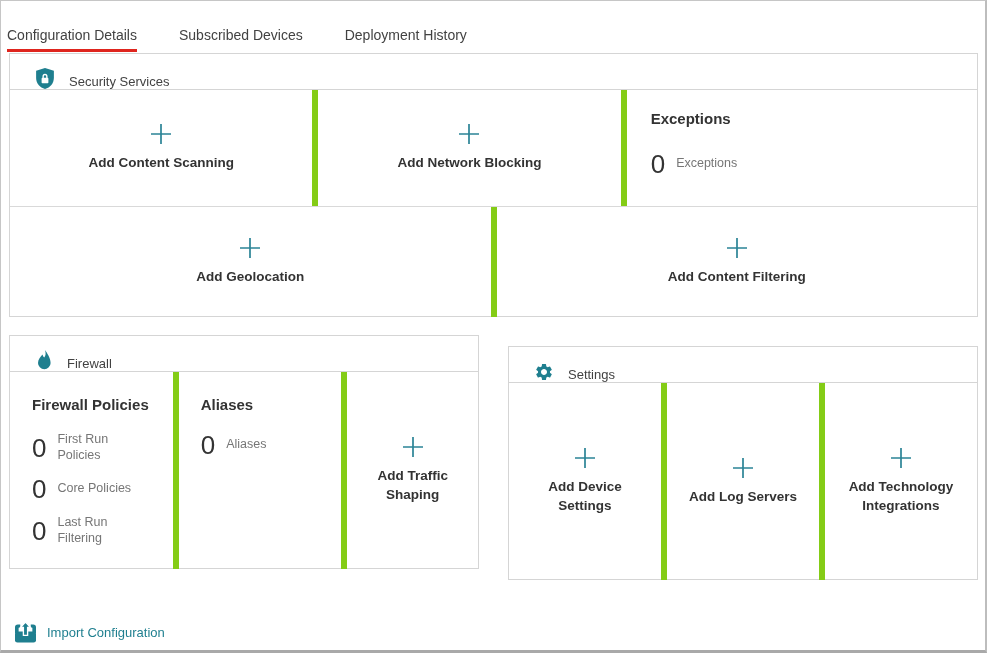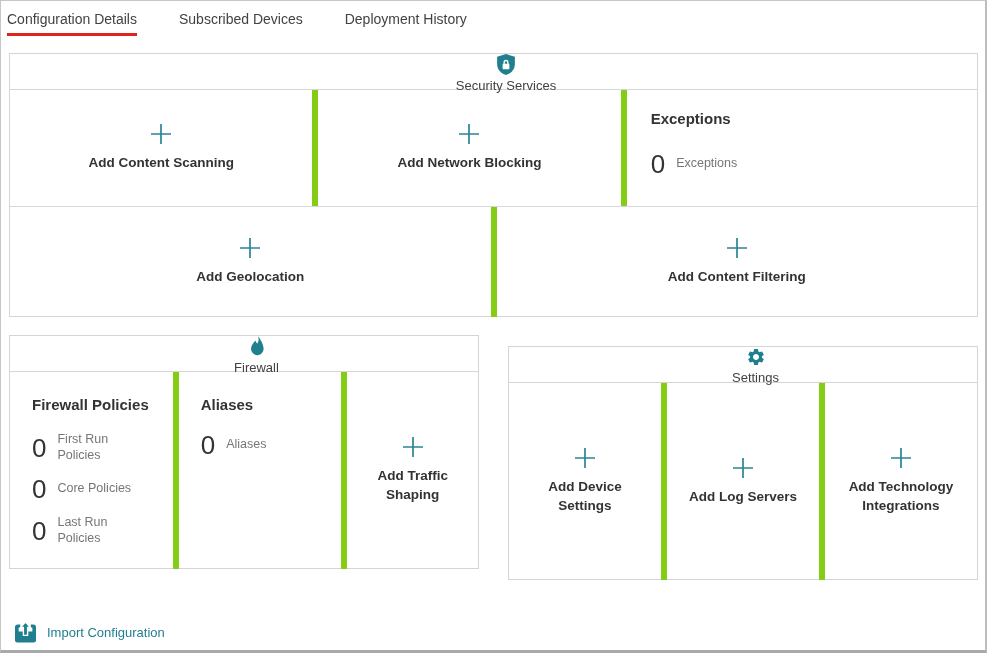--- a/index.html
+++ b/index.html
@@ -4,26 +4,26 @@
 <style>
   html,body{margin:0;padding:0;}
   body{
     width:987px;height:653px;box-sizing:border-box;position:relative;
     background:#ffffff;
     font-family:"Liberation Sans","DejaVu Sans",sans-serif;
     border:1px solid #c6c6c6;border-right:2px solid #bdbdbd;border-bottom:3px solid #a9a9a9;
     overflow:hidden;
   }
   
-  .tabbar{display:flex;gap:42px;padding:10px 0 0 6px;}
+  .tabbar{display:flex;gap:42px;padding:26px 0 0 6px;}
   .tab{font-size:14px;color:#424242;padding-bottom:6px;border-bottom:3px solid transparent;cursor:pointer;white-space:nowrap;}
   .tab.active{border-bottom-color:#df251e;}
   
   .panel{position:absolute;background:#fff;border:1px solid #d5d5d5;box-sizing:border-box;}
-  .panel-header{height:35px;border-bottom:1px solid #d5d5d5;display:flex;align-items:center;padding-left:25px;gap:3px;flex-direction:column;}
+  .panel-header{height:35px;border-bottom:1px solid #d5d5d5;display:flex;align-items:flex-end;padding-left:25px;gap:14px;}
   .panel-title{font-size:13px;color:#424242;}
   #security{left:8px;top:52px;width:969px;height:264px;}
   #firewall{left:8px;top:334px;width:470px;height:234px;}
   #settings{left:507px;top:345px;width:470px;height:234px;}
   .ss-row{display:flex;box-sizing:border-box;}
   .ss-row1{height:117px;border-bottom:1px solid #d9d9d9;}
   .ss-row2{height:110px;}
   .add-cell{flex:1;display:flex;flex-direction:column;align-items:center;justify-content:center;gap:9px;cursor:pointer;box-sizing:border-box;}
   .bl{border-left:6px solid #84cc16;}
   .add-label{font-size:13.5px;font-weight:bold;color:#333;text-align:center;line-height:1.4;}
@@ -127,21 +127,21 @@
         <div class="stat">
           <span class="stat-count">0</span>
           <span class="stat-label wrap">First Run Policies</span>
         </div>
         <div class="stat">
           <span class="stat-count">0</span>
           <span class="stat-label wrap">Core Policies</span>
         </div>
         <div class="stat">
           <span class="stat-count">0</span>
-          <span class="stat-label wrap">Last Run Policies</span>
+          <span class="stat-label wrap">Last Run Filtering</span>
         </div>
       </div>
     </div>
     <div class="col stats-col bl">
       <div class="cell-title">Aliases</div>
       <div class="stat">
         <span class="stat-count">0</span>
         <span class="stat-label">Aliases</span>
       </div>
     </div>

